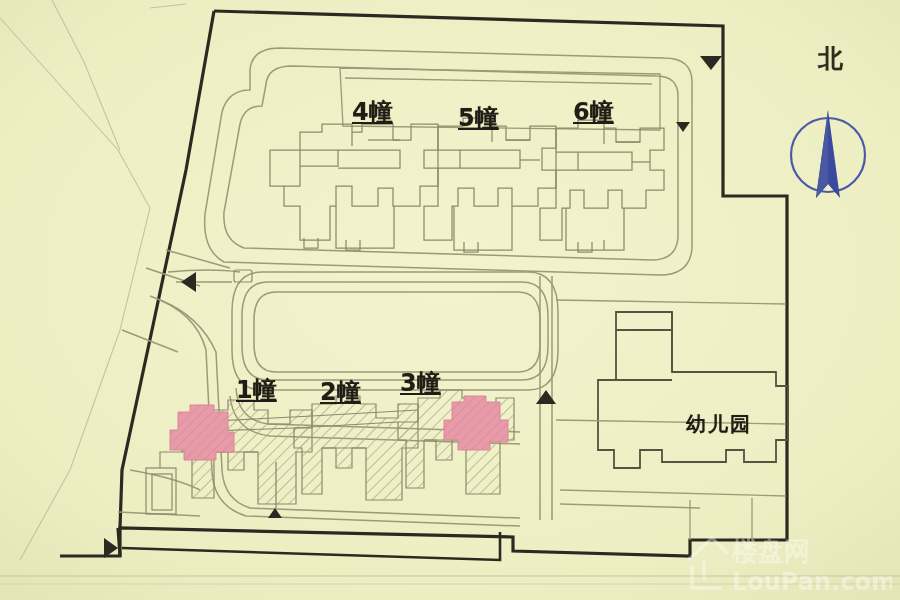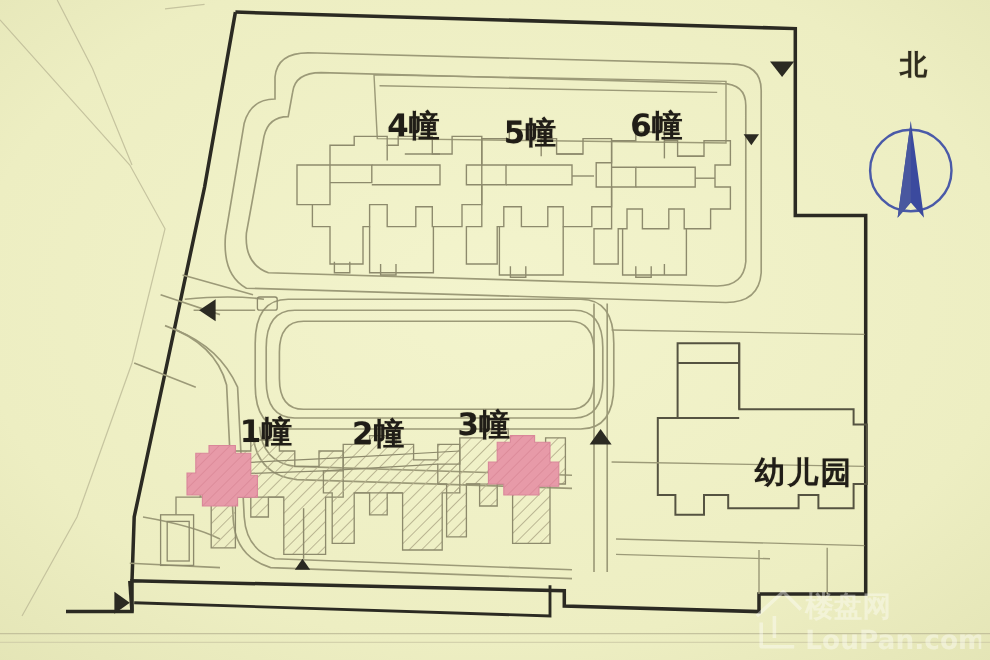--- a/index.html
+++ b/index.html
@@ -25,22 +25,22 @@
   }
   .lbl {
     position: absolute;
     font-family: "DejaVu Sans", "Liberation Sans", sans-serif;
     color: #201d17;
     font-weight: 700;
     white-space: nowrap;
     letter-spacing: 0px;
     text-shadow: 0 0 1px rgba(60,55,30,0.35);
   }
-  .bldg-lbl { font-size: 28px; }
-  .kg-lbl { font-size: 28px; letter-spacing: 2px; }
+  .bldg-lbl { font-size: 24px; text-decoration: underline; }
+  .kg-lbl { font-size: 20px; letter-spacing: 2px; }
   .compass-lbl { font-size: 25px; color: #2f2c1e; font-weight: 700; }
   #watermark {
     position: absolute;
     right: 8px;
     bottom: 4px;
     width: 210px;
     height: 66px;
     opacity: 0.40;
     pointer-events: none;
   }
@@ -212,23 +212,23 @@
     <g>
       <circle cx="828" cy="155" r="37" fill="none" stroke="#4a5aa8" stroke-width="2.2"></circle>
       <polygon points="828,110 840,198 828,184 816,198" fill="#3b4a9e"></polygon>
       <polygon points="828,110 828,184 816,198" fill="#49589f"></polygon>
     </g>
   </svg>
 
   <div class="lbl bldg-lbl" style="left:352px; top:96px;">4幢</div>
   <div class="lbl bldg-lbl" style="left:458px; top:102px;">5幢</div>
   <div class="lbl bldg-lbl" style="left:573px; top:96px;text-align:center;">6幢</div>
-  <div class="lbl bldg-lbl" style="left:218px; top:374px;">1幢</div>
+  <div class="lbl bldg-lbl" style="left:236px; top:374px;">1幢</div>
   <div class="lbl bldg-lbl" style="left:320px; top:376px;">2幢</div>
-  <div class="lbl bldg-lbl" style="left:416px; top:367px;">3幢</div>
+  <div class="lbl bldg-lbl" style="left:400px; top:367px;">3幢</div>
 
   <div class="lbl kg-lbl" style="left:686px; top:411px;">幼儿园</div>
 
   <div class="lbl compass-lbl" style="left:818px; top:42px;">北</div>
 
   <svg id="watermark" viewBox="0 0 210 66">
     <g fill="none" stroke="#ffffff" stroke-width="3.2" stroke-linejoin="round">
       <path d="M 10 36 L 10 58 L 40 58"></path>
       <path d="M 6 30 L 30 8 L 46 24"></path>
       <path d="M 22 30 L 22 50"></path>

